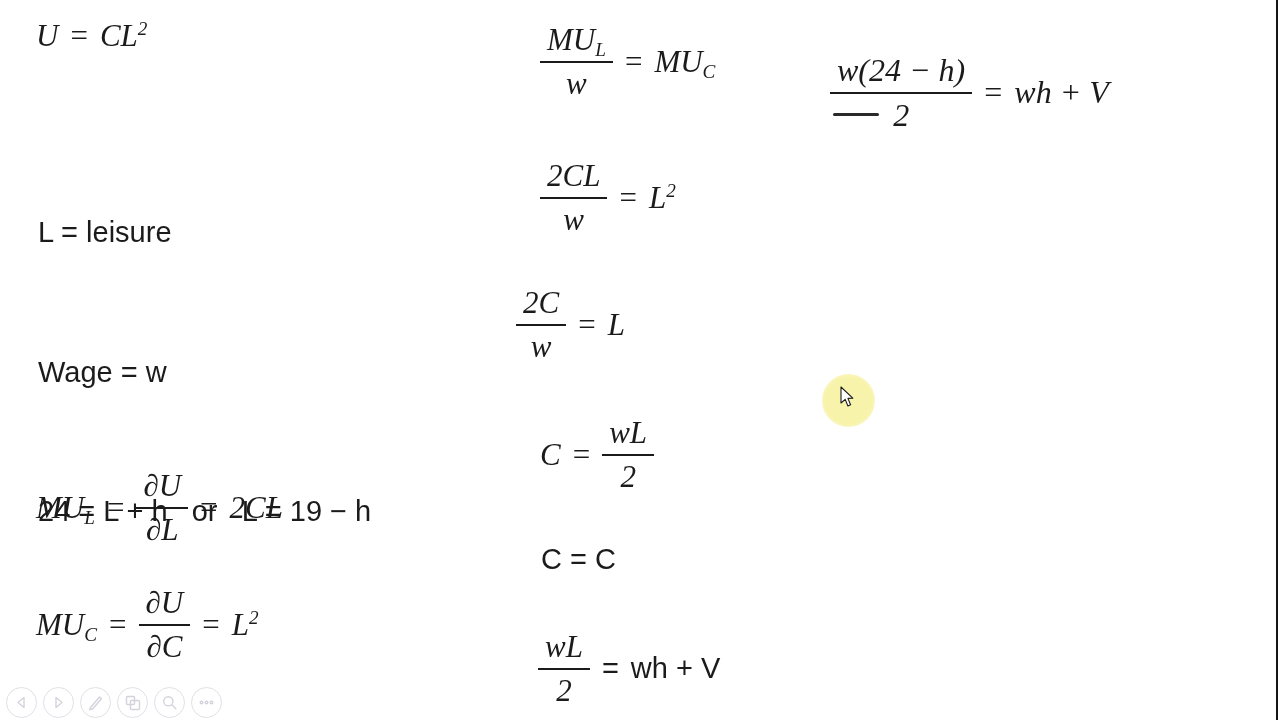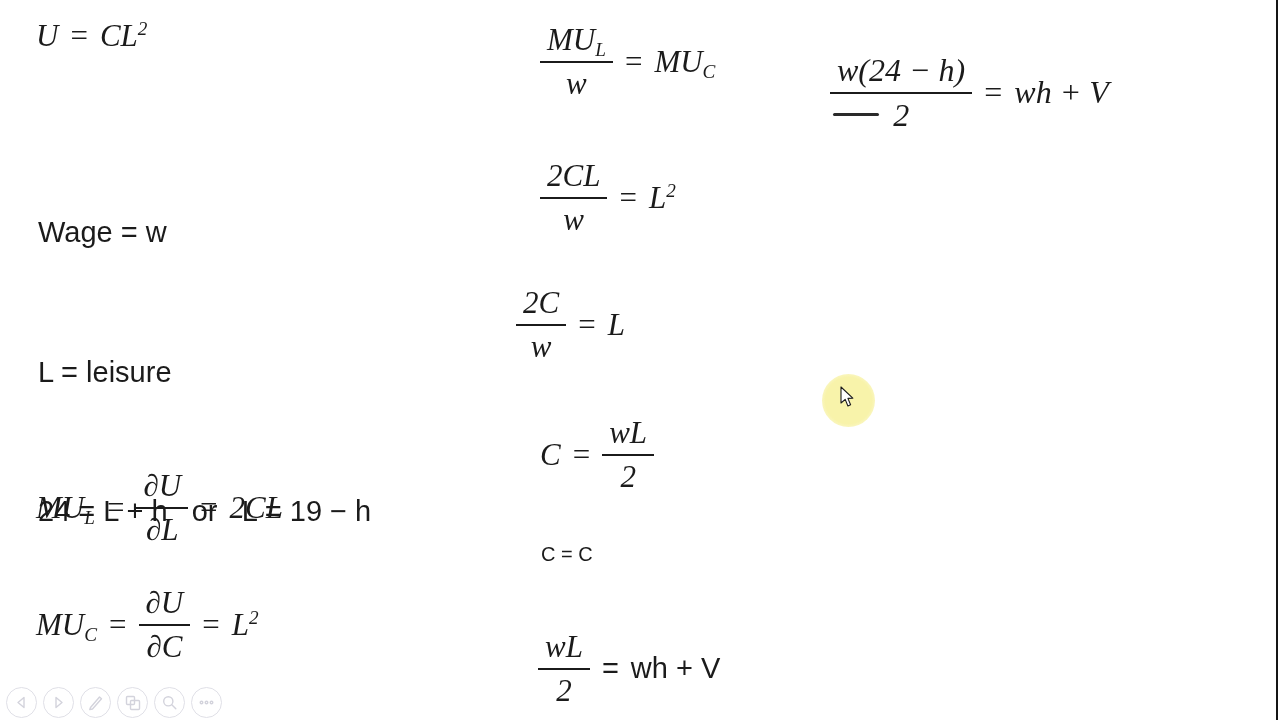--- a/index.html
+++ b/index.html
@@ -47,22 +47,22 @@
 
 <div class="stage">
 
   <div class="eq" style="left:36px; top:18px;">
     <span>U</span>
     <span class="op">=</span>
     <span><span>CL</span><sup>2</sup></span>
   </div>
 
   <div class="defs">
+    <div>L = leisure</div>
     <div>Wage = w</div>
-    <div>L = leisure</div>
     <div>24 = L + h   or   L = 19 − h</div>
     
     
     
   </div>
 
   <div class="eq" style="left:36px; top:468px;">
     <span><span>MU</span><sub>L</sub></span>
     <span class="op">=</span>
     <span class="frac">
@@ -113,21 +113,21 @@
 
   <div class="eq" style="left:540px; top:415px;">
     <span>C</span>
     <span class="op">=</span>
     <span class="frac">
       <span class="num">wL</span>
       <span class="den">2</span>
     </span>
   </div>
 
-  <div class="eq sans" style="left:541px; top:543px; font-size:20px;">
+  <div class="eq sans" style="left:541px; top:543px; font-size:29px;">
     <span>C = C</span>
   </div>
 
   <div class="eq" style="left:538px; top:629px;">
     <span class="frac">
       <span class="num">wL</span>
       <span class="den">2</span>
     </span>
     <span class="op sans" style="font-size:29px;">=</span>
     <span class="sans" style="font-size:29px;">wh + V</span>

